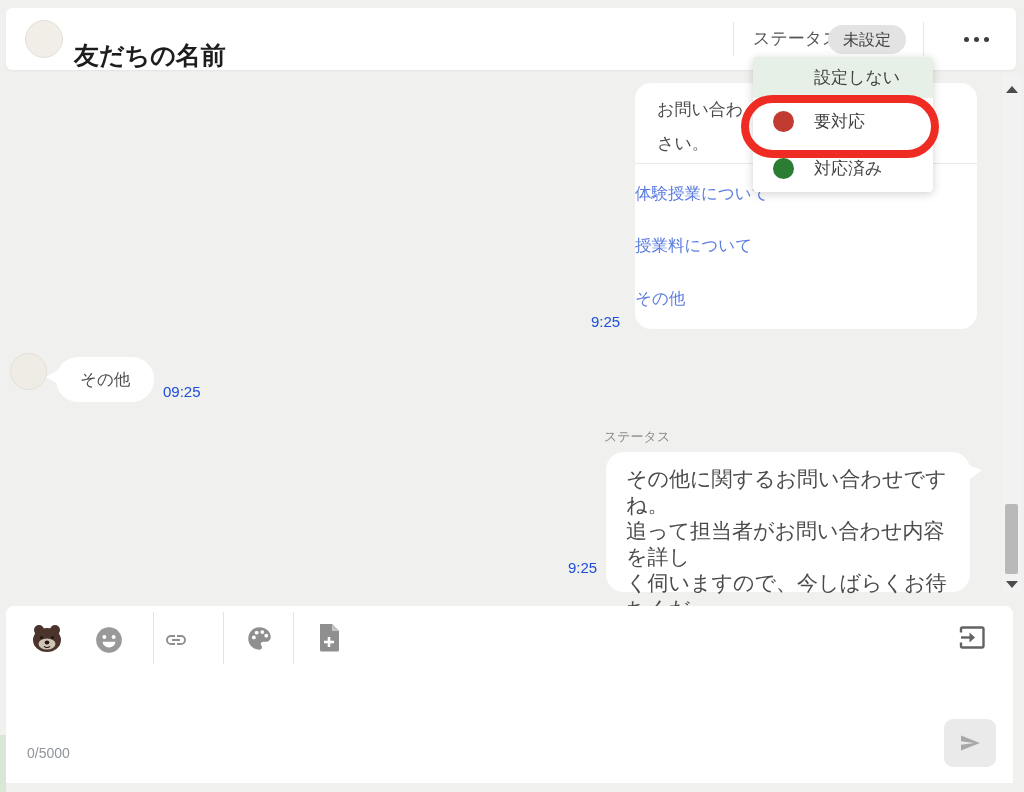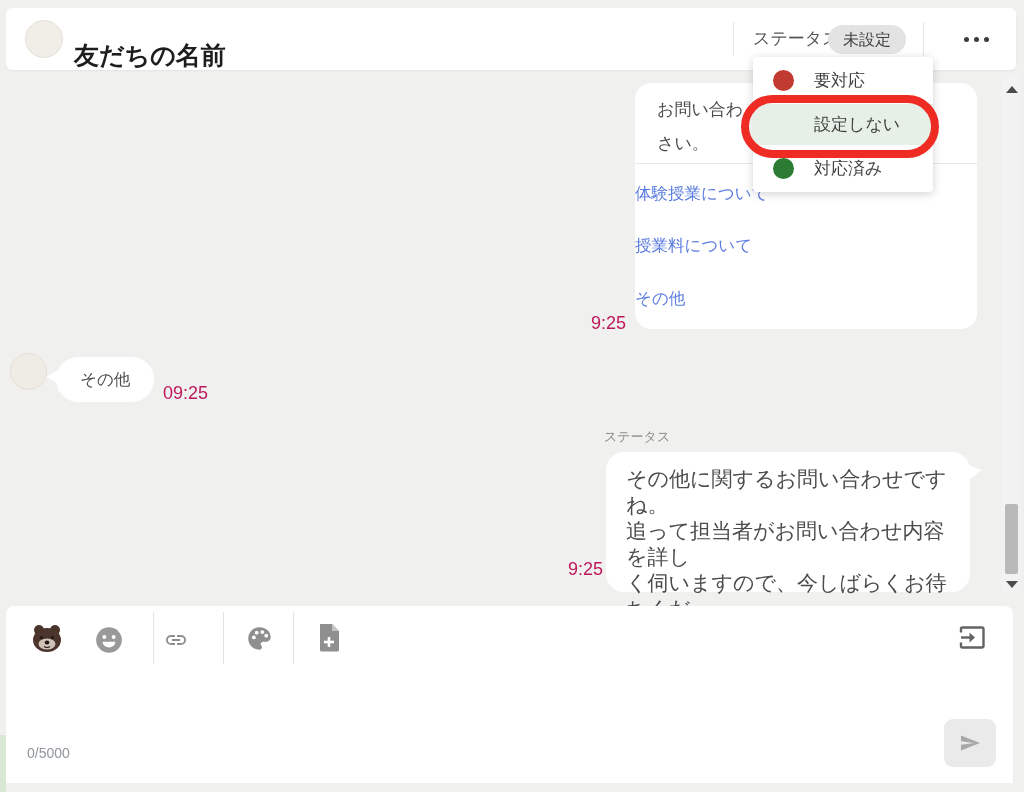--- a/index.html
+++ b/index.html
@@ -26,21 +26,21 @@
 
   
   .card1 { position:absolute; left:635px; top:83px; width:342px; height:246px; background:#fff;
            border-radius:16px; z-index:1; }
   .card1-line { position:absolute; left:22px; font-size:17px; color:#4b4b4b; }
   .card1-l1 { top:15px; } .card1-l2 { top:49px; }
   .card1-divider { position:absolute; left:0; right:0; top:80px; height:1px; background:#e9e9e9; }
   .card1-link { position:absolute; left:0; width:100%; font-size:16.5px;
                 color:#5b7ce0; cursor:pointer; }
   .link-0 { top:100px; } .link-1 { top:152px; } .link-2 { top:205px; }
-  .time { position:absolute; font-size:18px; color:#be185d; }
+  .time { position:absolute; font-size:15px; color:#1d4ed8; }
   .time-card1 { left:591px; top:313px; }
 
   .msg-avatar { position:absolute; left:10px; top:353px; width:37px; height:37px; border-radius:50%;
                 background:#efece6; border:1px solid #e3e0d9; }
   .msg-bubble-left { position:absolute; left:56px; top:357px; height:45px; padding:0 24px;
                      background:#fff; border-radius:22px; font-size:16.5px; color:#4b4b4b;
                      line-height:45px; z-index:1; }
   .tail-left { position:absolute; left:46px; top:369px; width:0; height:0;
                border-top:8px solid transparent; border-bottom:8px solid transparent;
                border-right:14px solid #fff; }
@@ -137,27 +137,27 @@
 さいませ。</div>
   <div class="time time-bubble2">9:25</div>
 
   <div class="scrollbar">
     <div class="scroll-up"></div>
     <div class="scroll-thumb"></div>
     <div class="scroll-down"></div>
   </div>
 
   <div class="dropdown">
+    <div class="dd-item first">
+      <span class="dd-dot none"></span>
+      <span>設定しない</span>
+    </div>
     <div class="dd-item">
       <span class="dd-dot red"></span>
       <span>要対応</span>
-    </div>
-    <div class="dd-item first">
-      <span class="dd-dot none"></span>
-      <span>設定しない</span>
     </div>
     <div class="dd-item">
       <span class="dd-dot green"></span>
       <span>対応済み</span>
     </div>
   </div>
 
   <div class="annotation"></div>
 
   <div class="composer">

